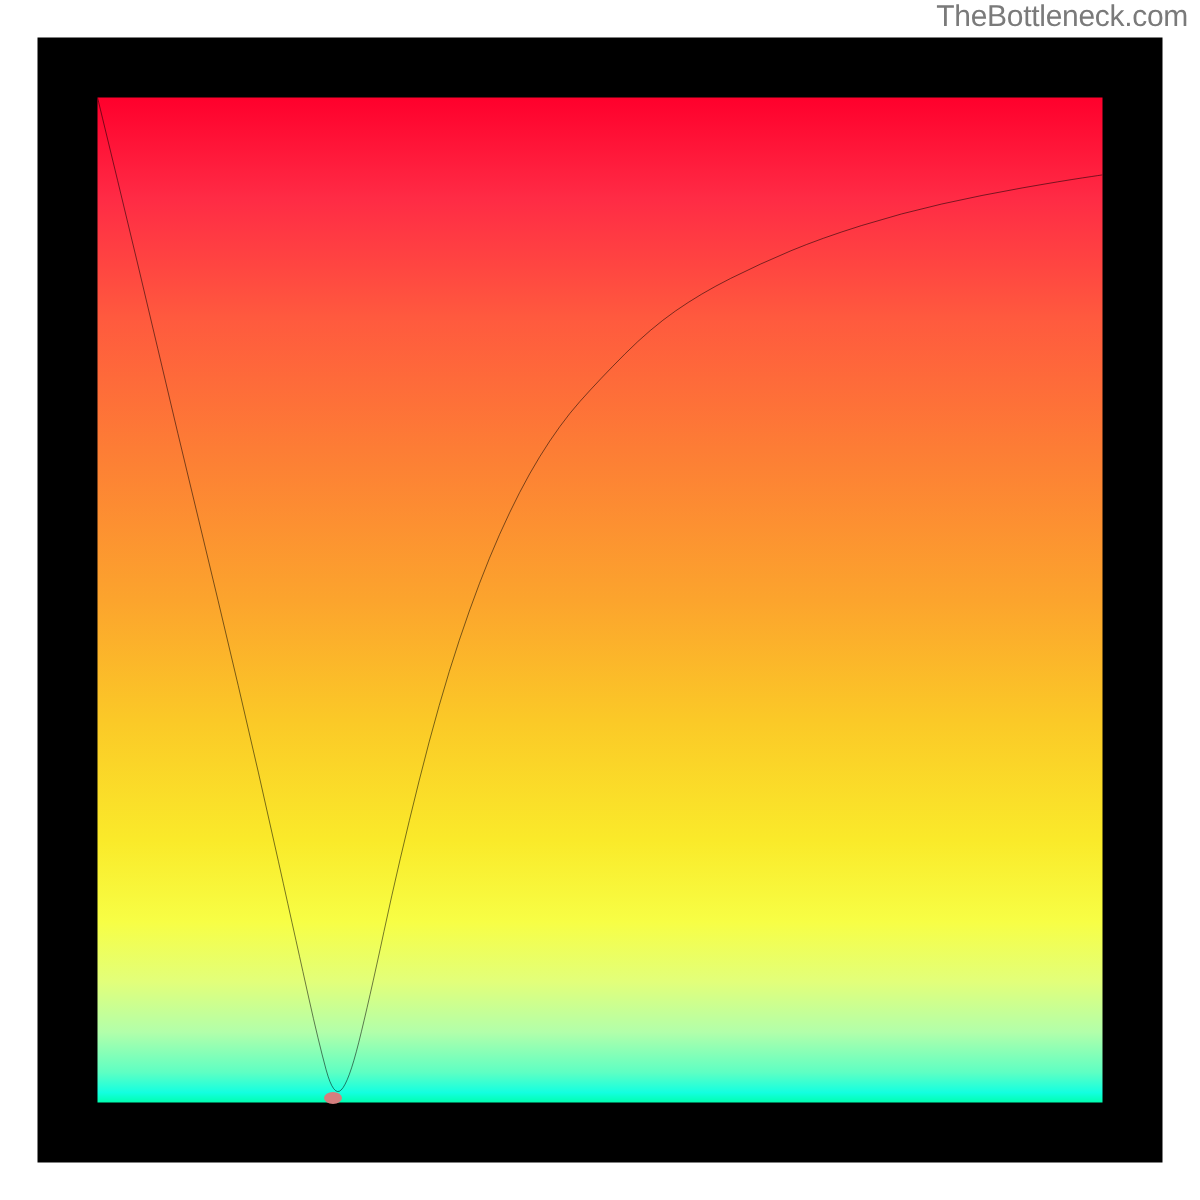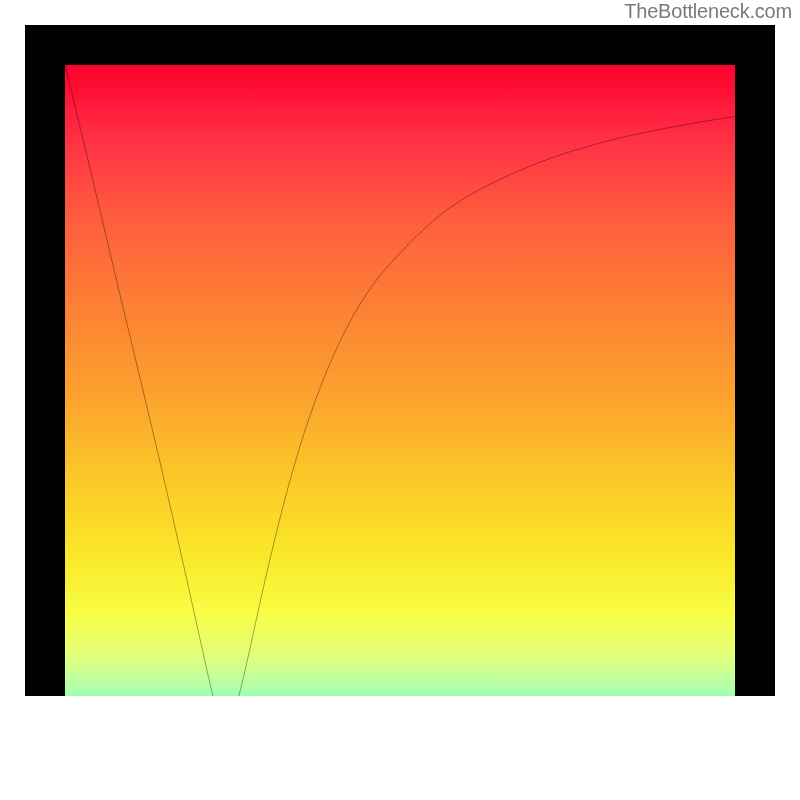--- a/index.html
+++ b/index.html
@@ -3,21 +3,21 @@
 <meta charset="utf-8">
 <style>
   body {
     margin: 0;
     padding: 0;
     background: #fff;
   }
   .chart-wrap {
     position: relative;
     width: 800px;
-    height: 696px;
+    height: 800px;
   }
   .plot-frame {
     position: absolute;
     left: 25px;
     top: 25px;
     width: 750px;
     height: 750px;
     background: #000;
     box-sizing: border-box;
   }

